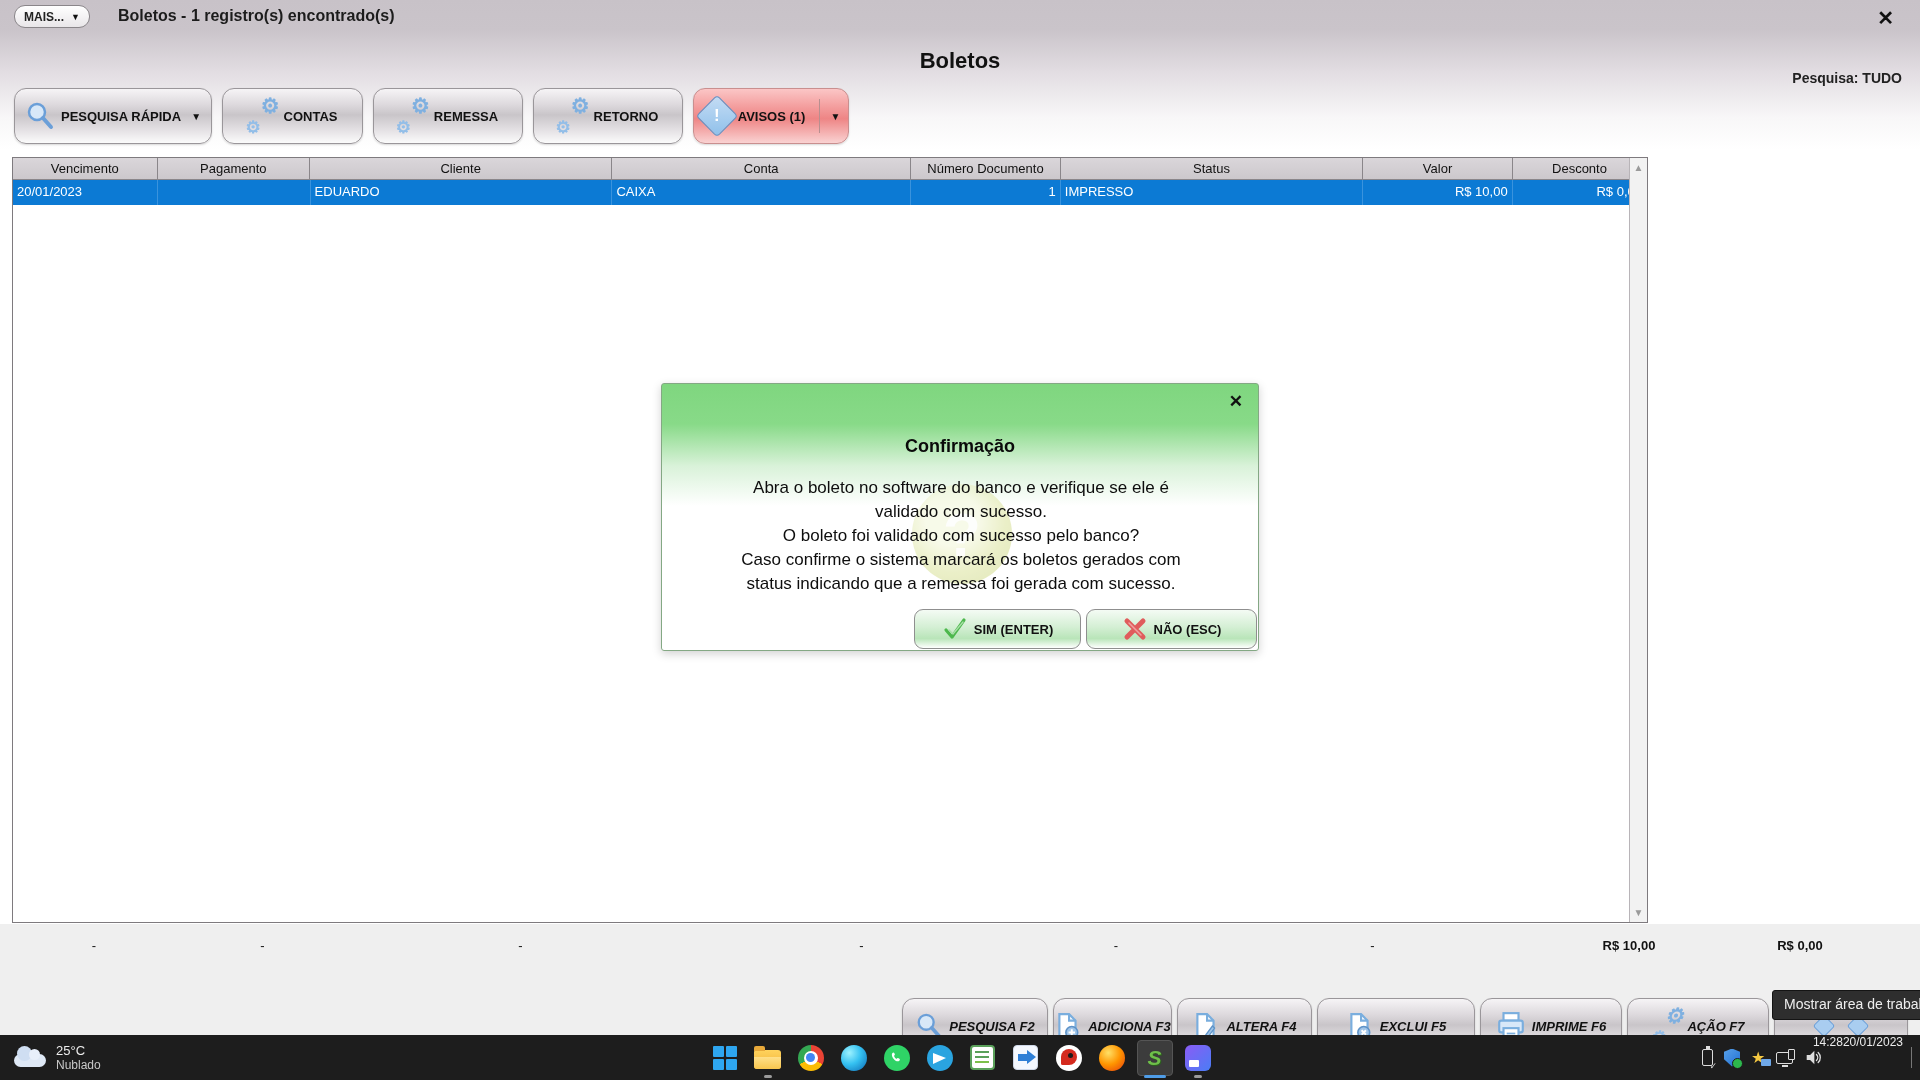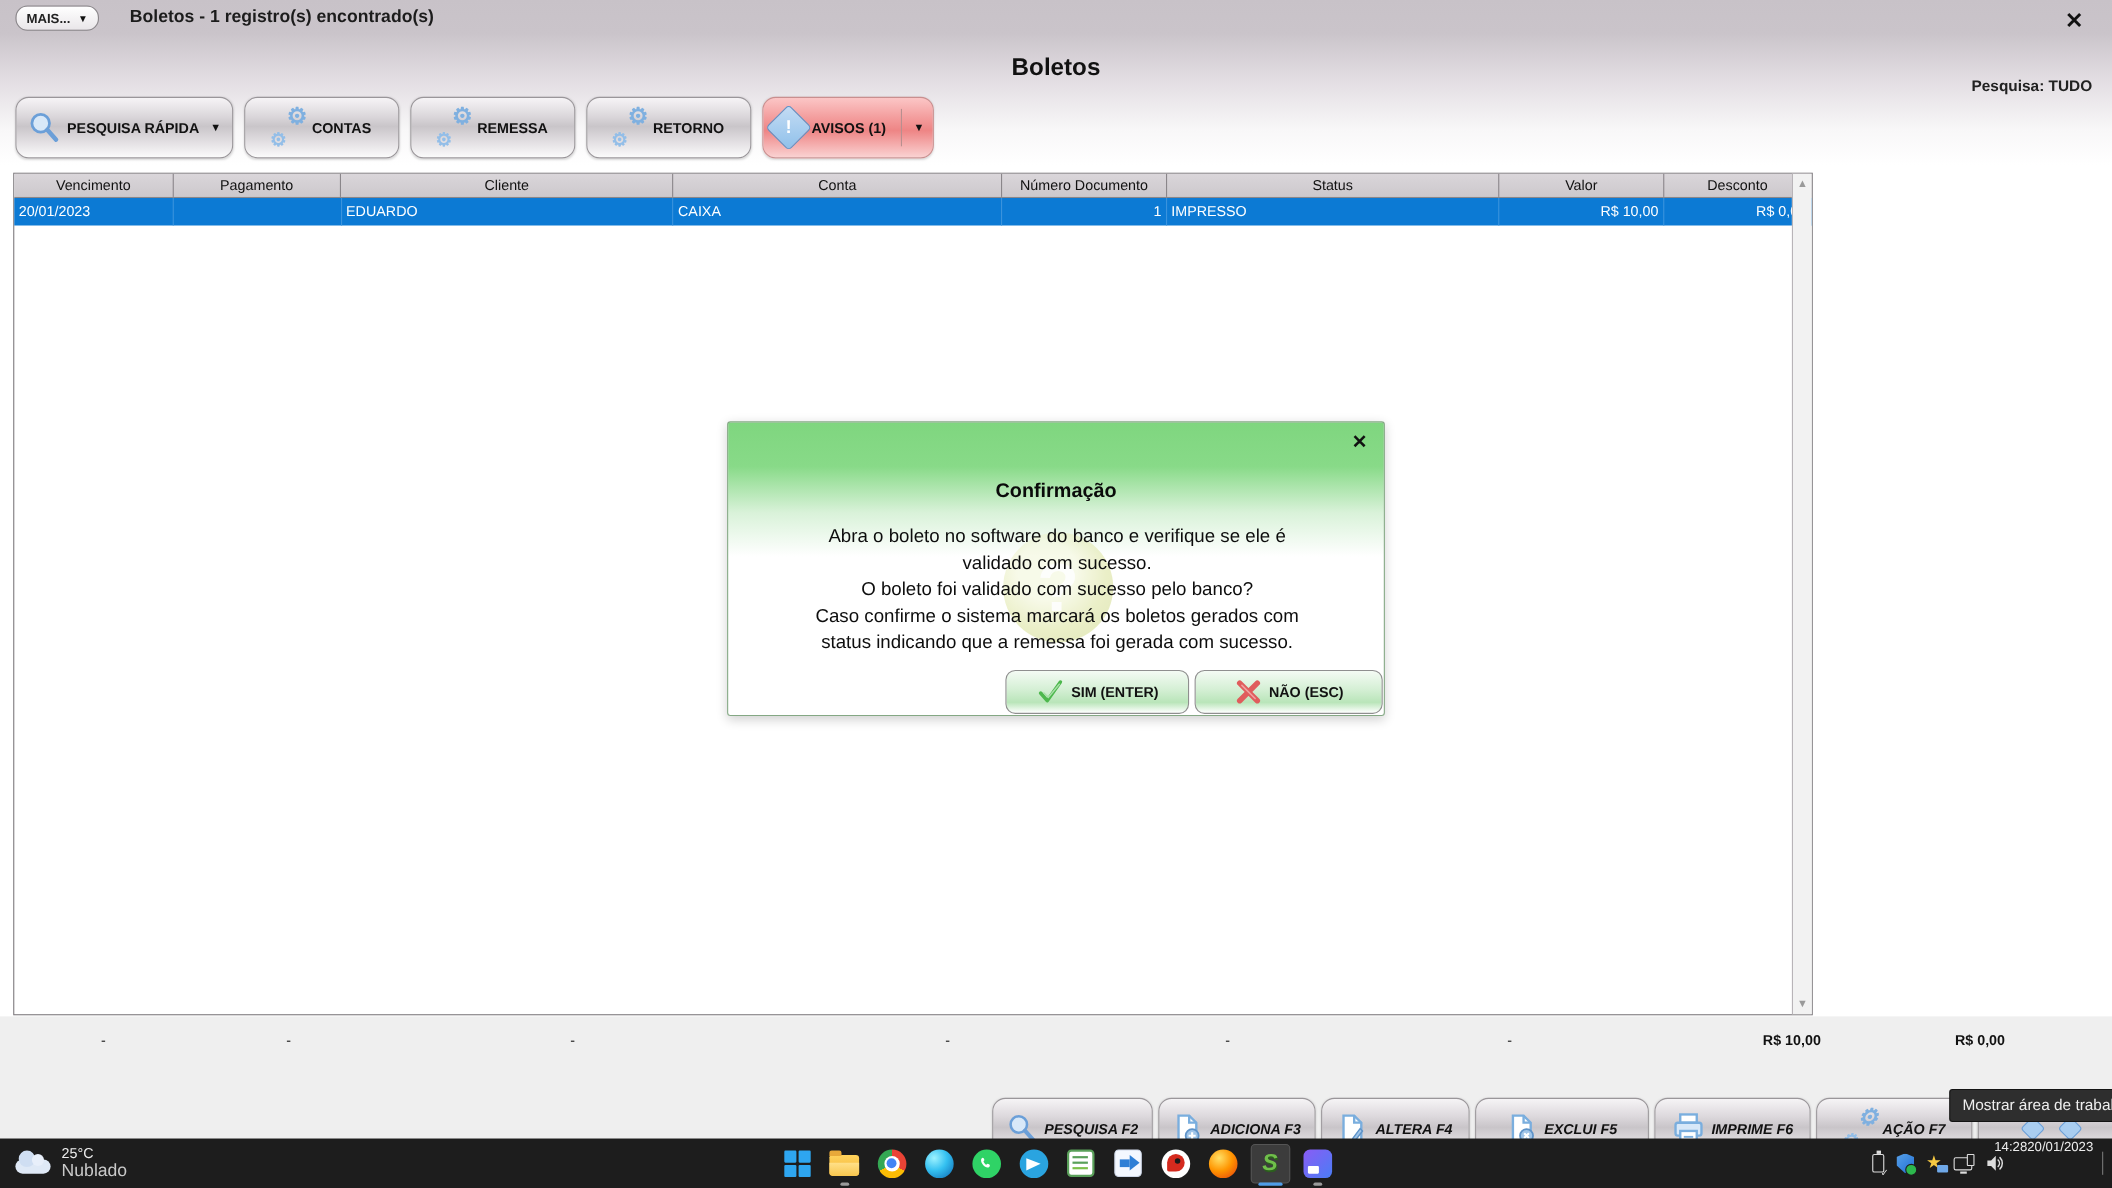--- a/index.html
+++ b/index.html
@@ -55,21 +55,21 @@
 
   
   .footer-band { position:absolute; left:0; top:924px; width:1920px; height:111px; background:#efefef; }
   .summary { position:absolute; left:12px; top:938px; width:1874px; display:flex; }
   .summary .sc { font-size:13px; color:#111; text-align:center; }
   .summary .tot { font-weight:700; }
   .w7s{width:172px}
 
   
   .bottom-toolbar { position:absolute; left:902px; top:998px; display:flex; gap:5px;font-style:italic; }
-  .bw0{width:146px}.bw1{width:143px}.bw2{width:135px}.bw3{width:158px}.bw4{width:142px}.bw5{width:142px}
+  .bw0{width:146px}.bw1{width:119px}.bw2{width:135px}.bw3{width:158px}.bw4{width:142px}.bw5{width:142px}
   .btn-partial { width:134px; overflow:hidden; position:relative; }
   .btn-partial .mini-d { width:16px; height:16px; transform:rotate(45deg); background:#a9cdf0; border:1px solid #6b9fd8;
     border-radius:3px; margin:0 6px; }
   .tooltip { position:absolute; left:1772px; top:990px; height:30px; padding:5px 11px; background:#2e2e2e;
     border:1px solid #141414; border-radius:3px; color:#eeeeee; font-size:14px; white-space:nowrap; z-index:40; }
 
   
   .dialog { position:absolute; left:661px; top:383px; width:598px; height:268px; z-index:50;
     background:linear-gradient(180deg,#7fd67f 0px,#88da88 40px,#d9f2d9 82px,#ffffff 122px);
     border:1px solid #84a884; border-radius:3px; box-shadow:0 3px 10px rgba(0,0,0,.18); }
@@ -88,21 +88,21 @@
     font-size:13px; font-weight:700; color:#111; cursor:pointer; }
   .bw-yes{width:167px}.bw-no{width:171px}
 
   
   .taskbar { position:absolute; left:0; top:1035px; width:1920px; height:45px; background:#1d1d1d; }
   .weather { position:absolute; left:14px; top:0; height:45px; display:flex; align-items:center; gap:10px; cursor:pointer; }
   .cloud { width:32px; height:13px; background:#dfe9f6; border-radius:8px; position:relative; margin-top:6px; }
   .cloud::before { content:""; position:absolute; left:3px; top:-8px; width:15px; height:15px; border-radius:50%; background:#cfdef2; }
   .cloud::after { content:""; position:absolute; left:15px; top:-5px; width:11px; height:11px; border-radius:50%; background:#e8effa; }
   .weather .t1 { font-size:13px; color:#ececec; }
-  .weather .t2 { font-size:16px; color:#c9c9c9; }
+  .weather .t2 { font-size:12px; color:#c9c9c9; }
 
   .task-icons { position:absolute; left:703px; top:0; height:45px; display:flex; align-items:center; }
   .slot { width:43px; height:45px; display:flex; align-items:center; justify-content:center; position:relative; cursor:pointer; }
   .indicator { position:absolute; bottom:2px; left:50%; transform:translateX(-50%); height:3px; border-radius:2px; }
   .ind-sm { width:8px; background:#9a9a9a; } .ind-active { width:22px; background:#4f9de8; }
 
   .ic-start { width:24px; height:24px; display:grid; grid-template-columns:11px 11px; grid-template-rows:11px 11px; gap:2px; }
   .ic-start i { background:#2ea6f0; border-radius:1px; }
   .ic-folder { width:27px; height:19px; background:linear-gradient(#ffd35c,#f2b23a); border-radius:2px 3px 3px 3px; position:relative; margin-top:3px; }
   .ic-folder::before { content:""; position:absolute; left:0; top:-4px; width:11px; height:5px; background:#e8a93a; border-radius:2px 2px 0 0; }

